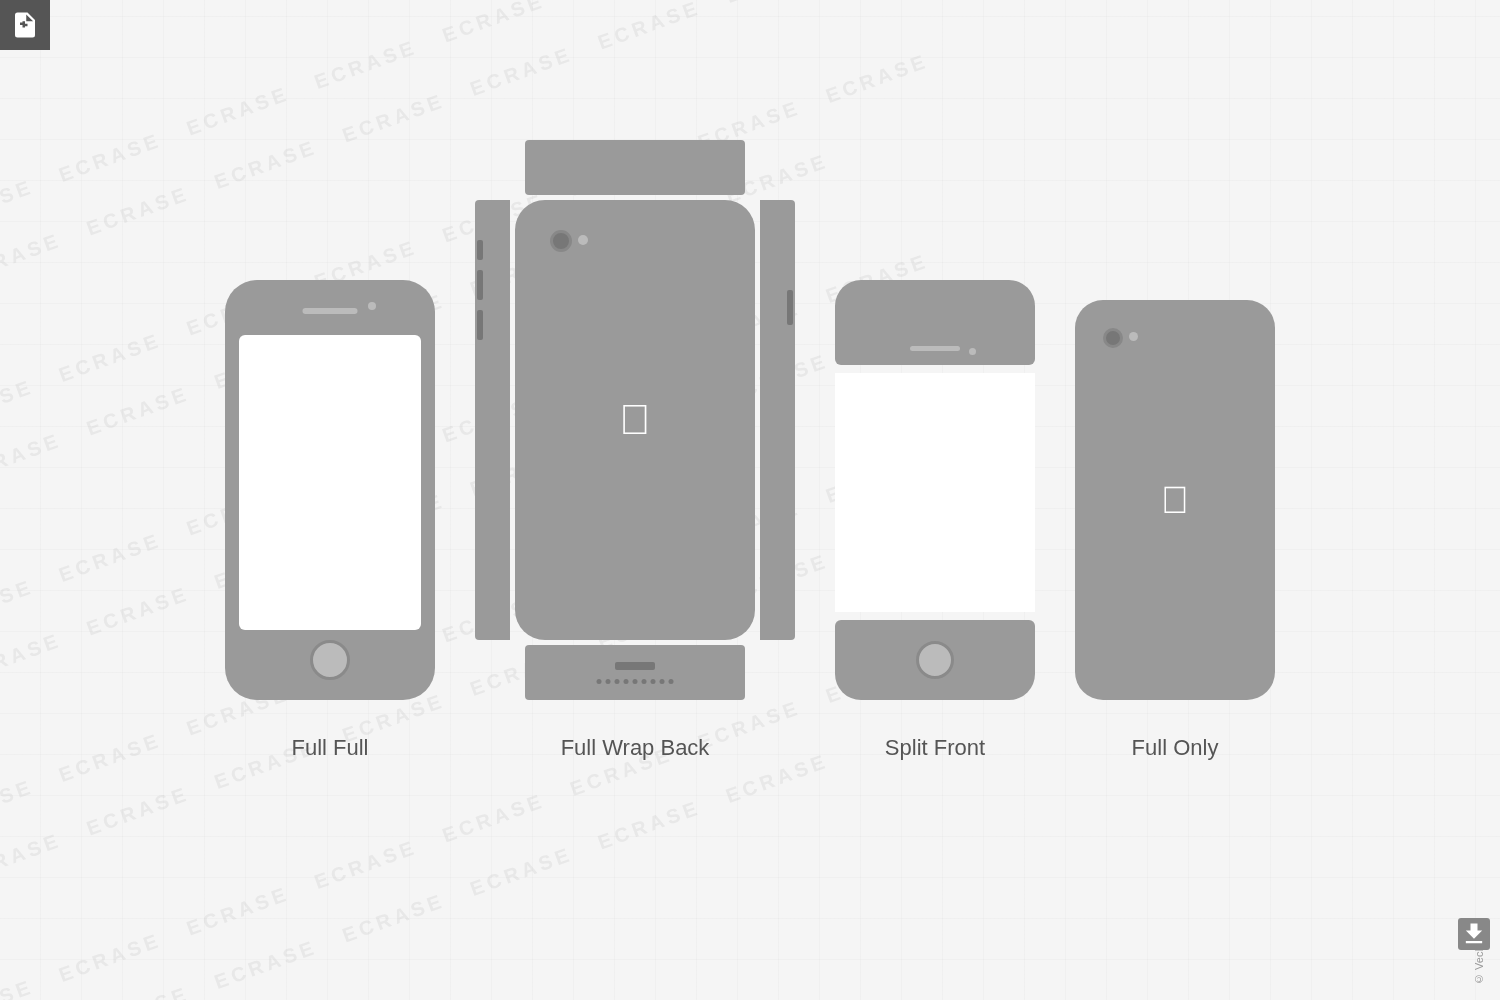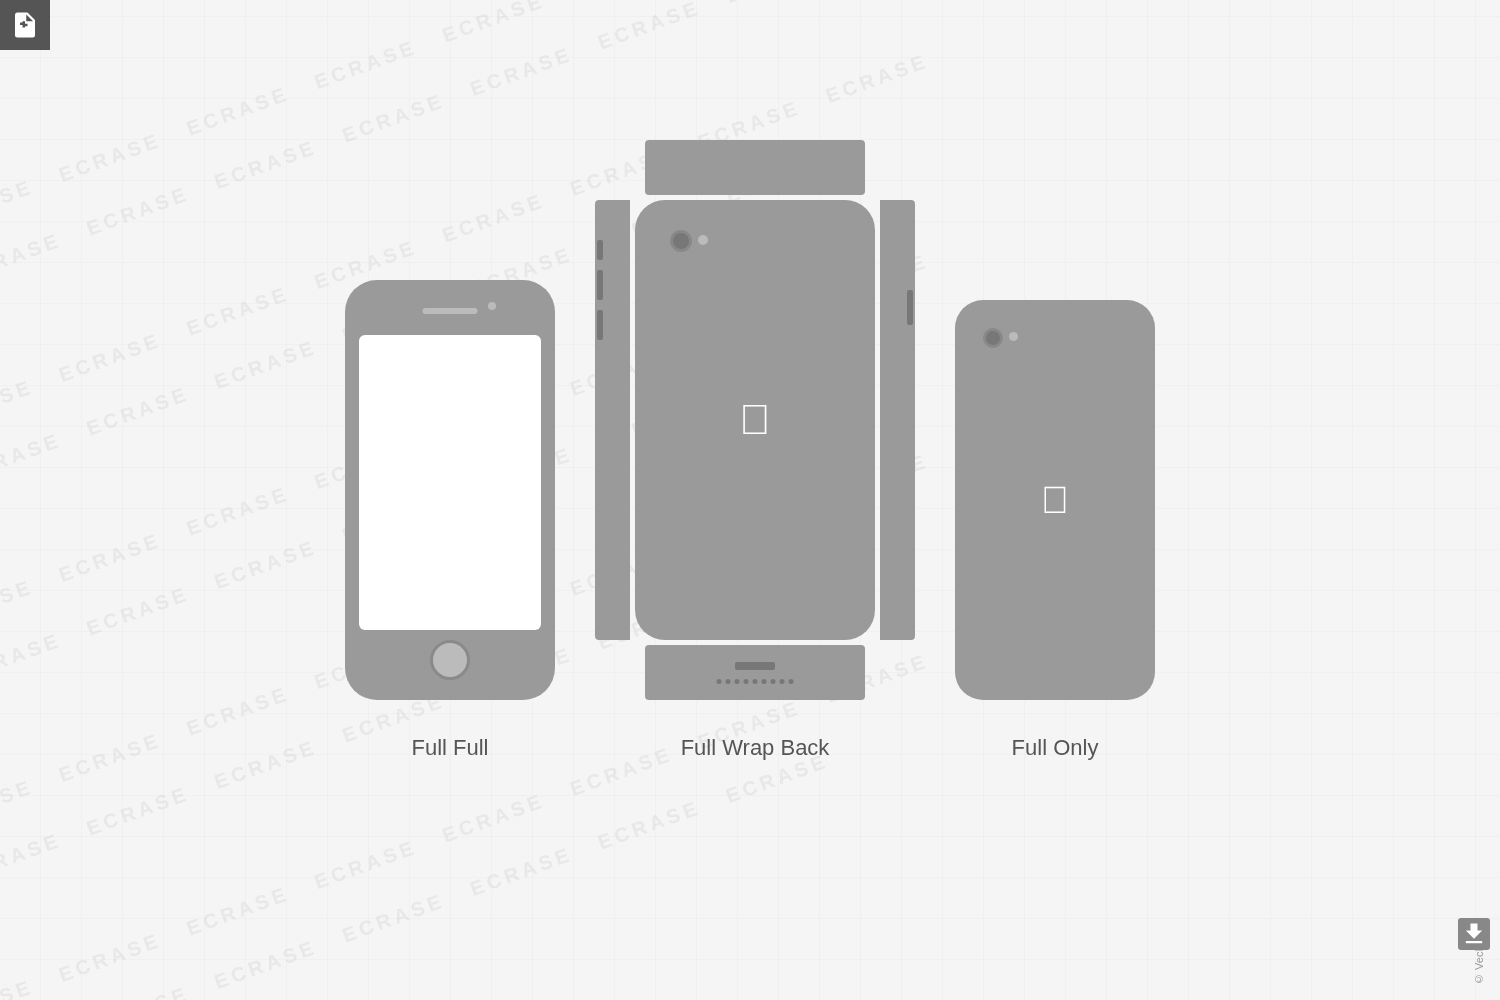--- a/index.html
+++ b/index.html
@@ -551,20 +551,33 @@
             <span></span>
             <span></span>
             <span></span>
             <span></span>
         </div>
         <div class="bottom-connector" style="bottom:30px;"></div>
       </div>
       <div class="phone-label">Full Wrap Back</div>
     </div>
 
+    <div class="phone-item">
+      <div class="phone-split-front">
+        <div class="split-top">
+          <div class="speaker"></div>
+          <div class="camera-dot"></div>
+        </div>
+        <div class="split-middle"></div>
+        <div class="split-bottom">
+          <div class="home-btn"></div>
+        </div>
+      </div>
+      <div class="phone-label">Split Front</div>
+    </div>
 
     <div class="phone-item">
       <div class="phone-back-only">
         <div class="apple-logo"></div>
         <div class="back-camera"></div>
         <div class="back-flash"></div>
       </div>
       <div class="phone-label">Full Only</div>
     </div>
 

